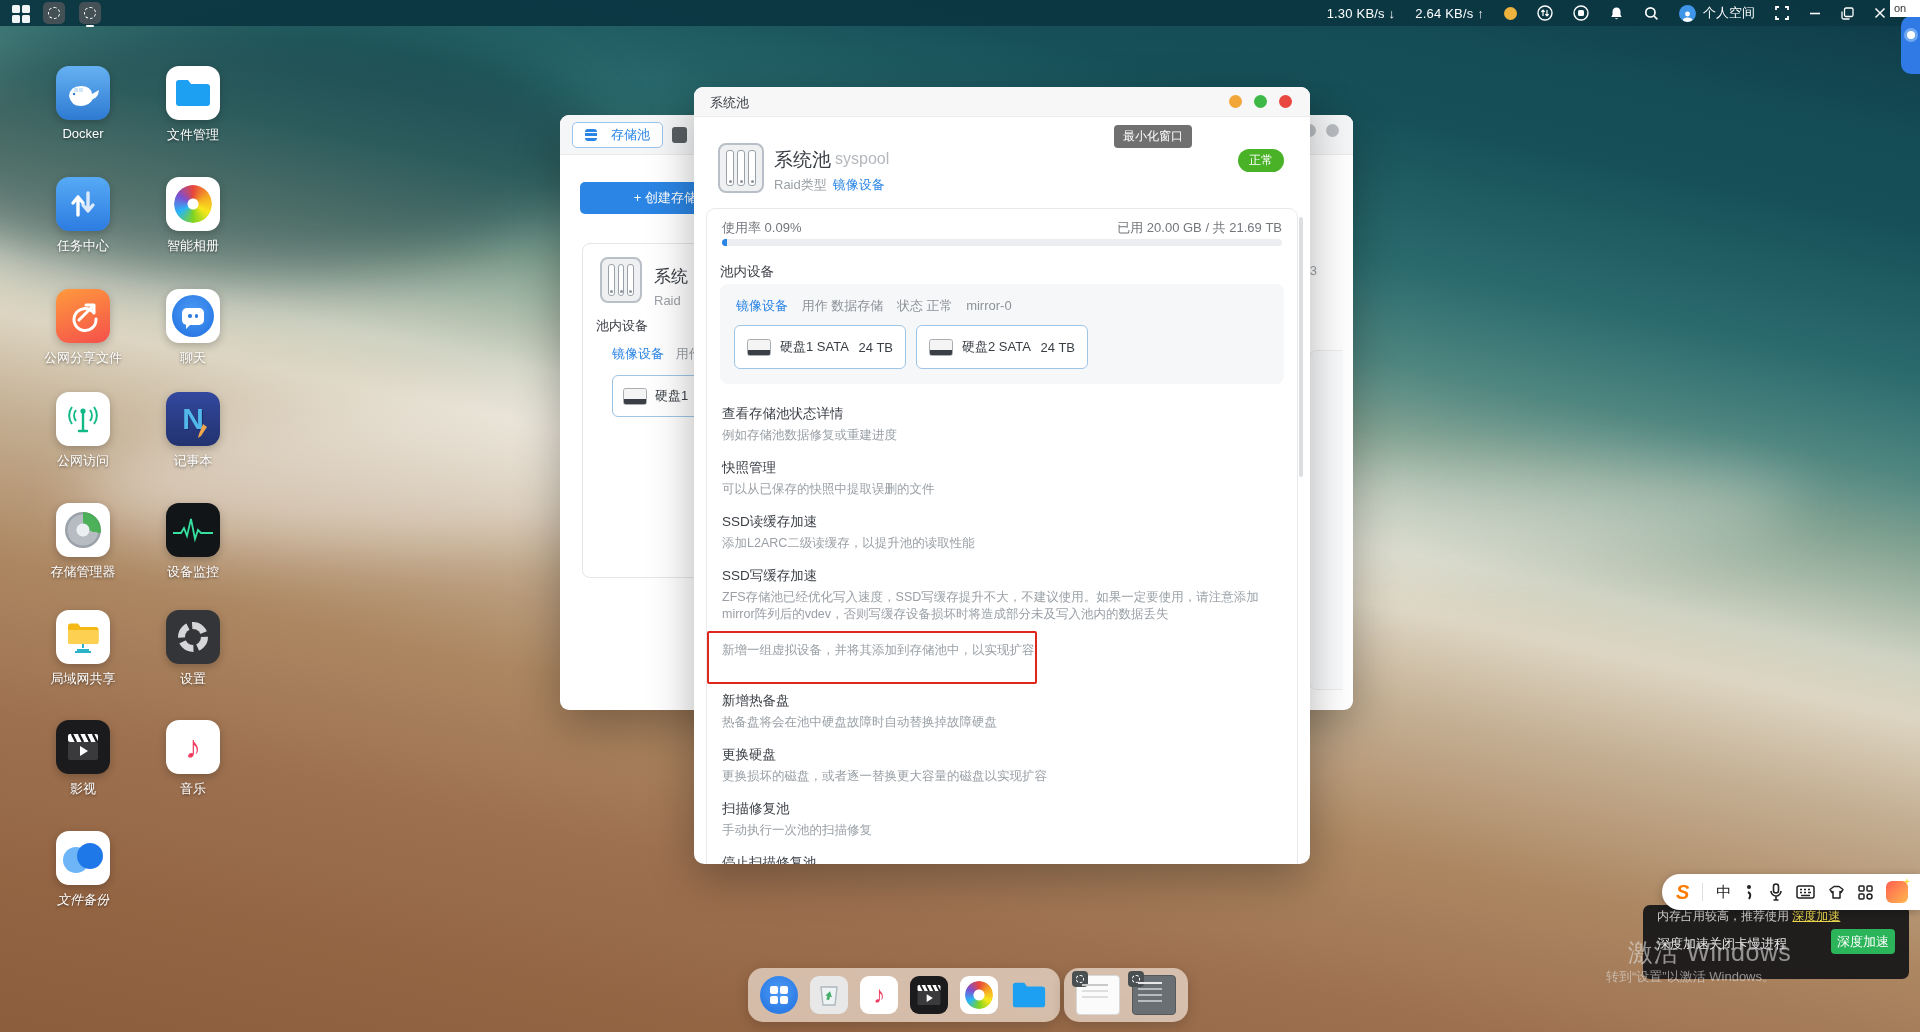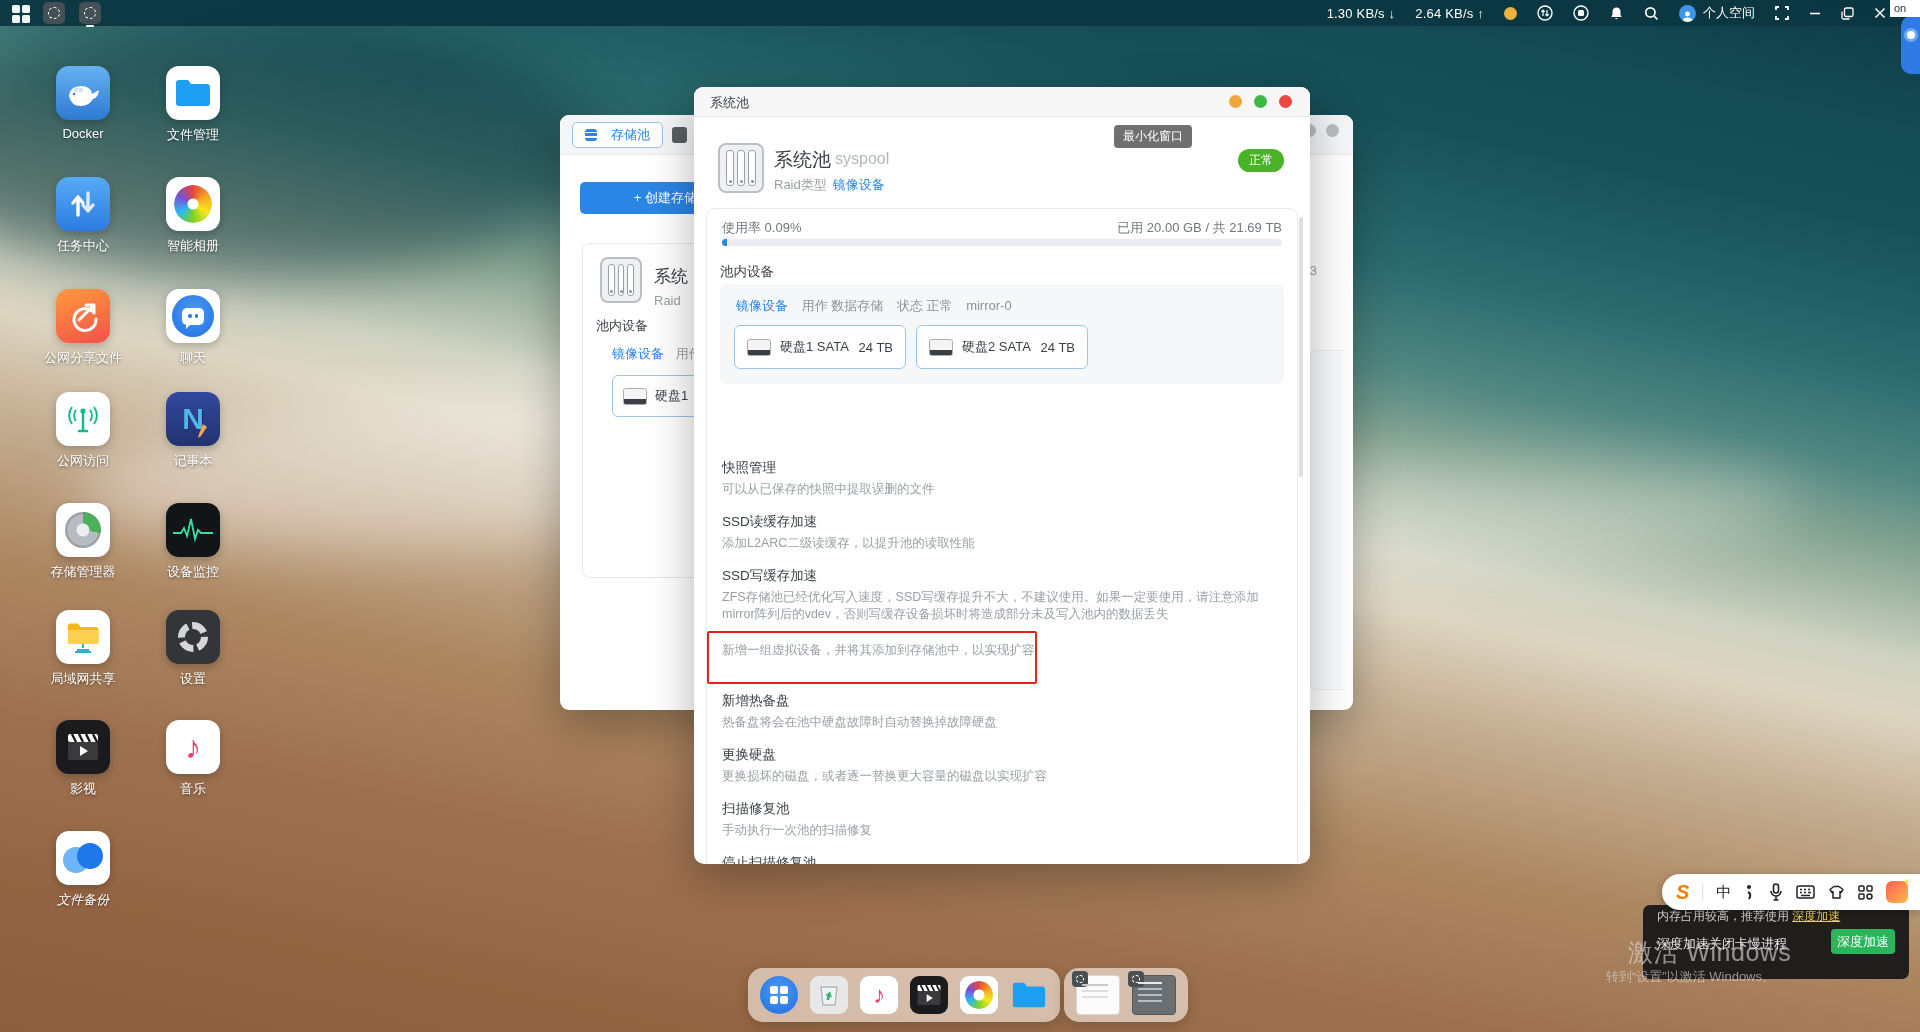--- a/index.html
+++ b/index.html
@@ -450,20 +450,22 @@
         <span class="sz">24 TB</span>
       </div>
       <div class="diskcard dc2">
         <span class="hdd"></span>
         <span>硬盘2 SATA</span>
         <span class="sz">24 TB</span>
       </div>
     </div>
 
     <div class="action a0">
+      <div class="at">查看存储池状态详情</div>
+        <div class="ad">例如存储池数据修复或重建进度</div>
     </div>
     <div class="action a1">
       <div class="at">快照管理</div>
         <div class="ad">可以从已保存的快照中提取误删的文件</div>
     </div>
     <div class="action a2">
       <div class="at">SSD读缓存加速</div>
         <div class="ad">添加L2ARC二级读缓存，以提升池的读取性能</div>
     </div>
     <div class="action a3">

